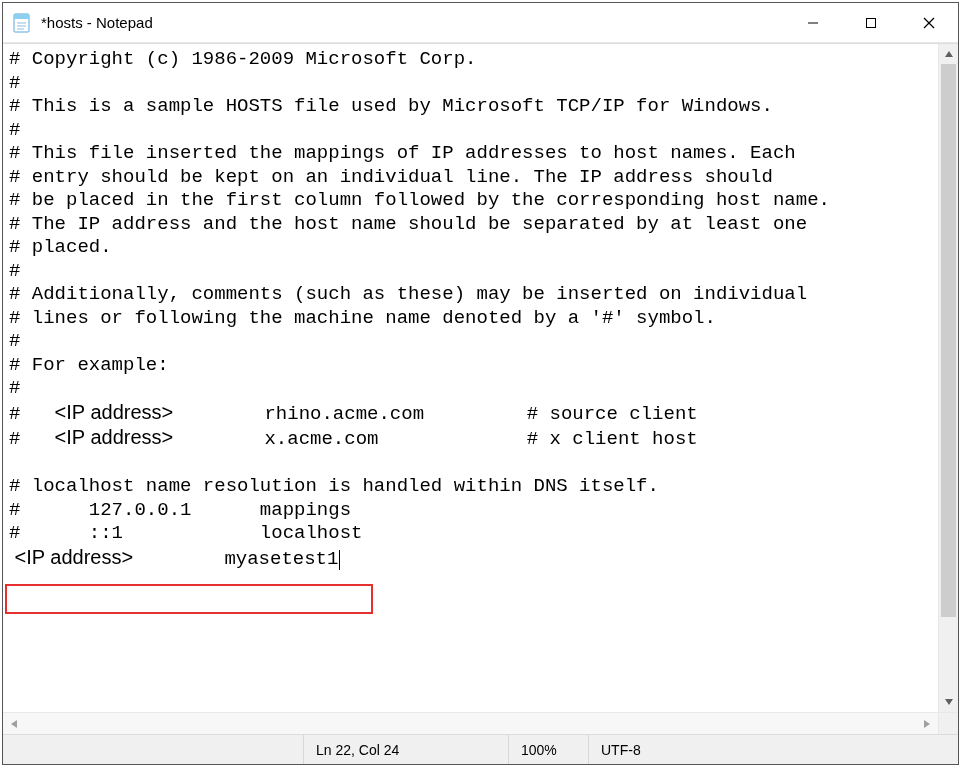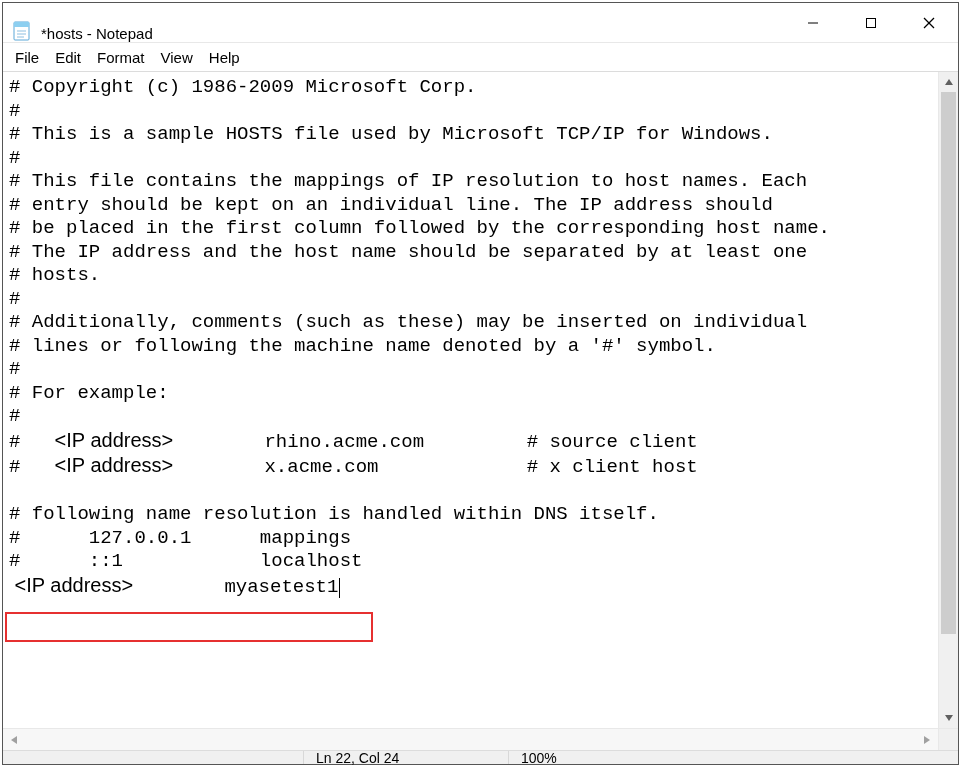--- a/index.html
+++ b/index.html
@@ -15,21 +15,21 @@
     border: 1px solid #555;
     margin: 2px;
     display: flex;
     flex-direction: column;
     background: #fff;
   }
   
   .titlebar {
     height: 40px;
     display: flex;
-    align-items: flex-end;
+    align-items: center;
     border-bottom: 1px solid #e8e8e8;
   }
   .titlebar .icon-wrap {
     width: 22px; height: 22px;
     margin-left: 8px;
     margin-right: 8px;
   }
   .titlebar-title {
     font-size: 15px;
     color: #000;
@@ -123,21 +123,21 @@
   }
   .hscroll .track { flex:1; }
   .corner {
     position:absolute; right:0; bottom:0; width:20px; height:22px;
     background:#f0f0f0;
     border-top:1px solid #e8e8e8;
     border-left:1px solid #e8e8e8;
   }
   
   .statusbar {
-    height: 14px;
+    height: 30px;
     border-top:1px solid #dcdcdc;
     background:#f0f0f0;
     display:flex;
     font-size:14px;
     color:#000;
     align-items:stretch;
   }
   .status-cell {
     border-left:1px solid #d8d8d8;
     padding: 0 12px;
@@ -179,49 +179,42 @@
       </div>
       <div class="win-btn">
         <svg width="14" height="14" viewBox="0 0 14 14">
             <line x1="2" y1="2" x2="12" y2="12" stroke="#000" stroke-width="1.2"></line>
             <line x1="12" y1="2" x2="2" y2="12" stroke="#000" stroke-width="1.2"></line>
           </svg>
       </div>
     </div>
   </div>
 
-  <div class="menubar">
-    <span class="menu-item">File</span>
-    <span class="menu-item">Edit</span>
-    <span class="menu-item">Format</span>
-    <span class="menu-item">View</span>
-    <span class="menu-item">Help</span>
-  </div>
 
   <div class="editor-wrap">
     <div class="editor">
       <div class="editor-content"><span># Copyright (c) 1986-2009 Microsoft Corp.</span>
 <span>#</span>
 <span># This is a sample HOSTS file used by Microsoft TCP/IP for Windows.</span>
 <span>#</span>
-<span># This file contains the mappings of IP resolution to host names. Each</span>
+<span># This file inserted the mappings of IP addresses to host names. Each</span>
 <span># entry should be kept on an individual line. The IP address should</span>
 <span># be placed in the first column followed by the corresponding host name.</span>
 <span># The IP address and the host name should be separated by at least one</span>
-<span># hosts.</span>
+<span># placed.</span>
 <span>#</span>
 <span># Additionally, comments (such as these) may be inserted on individual</span>
 <span># lines or following the machine name denoted by a '#' symbol.</span>
 <span>#</span>
 <span># For example:</span>
 <span>#</span>
 <span>#   </span><span class="example-ph">&lt;IP address&gt;</span><span>        rhino.acme.com         # source client</span>
 <span>#   </span><span class="example-ph">&lt;IP address&gt;</span><span>        x.acme.com             # x client host</span>
 <span></span>
-<span># following name resolution is handled within DNS itself.</span>
+<span># localhost name resolution is handled within DNS itself.</span>
 <span>#      127.0.0.1      mappings</span>
 <span>#      ::1            localhost</span>
 <span class="example-ph"> &lt;IP address&gt;</span><span>        myasetest1</span><span class="caret"></span></div>
 
       <div class="highlight-box" style="left:2px; top:540px; width:368px; height:30px;"></div>
 
       <div class="vscroll">
         <div class="arrow">
           <svg width="10" height="10" viewBox="0 0 10 10">
               <polygon points="5,2 9,8 1,8" fill="#606060"></polygon>
@@ -251,15 +244,16 @@
         </div>
       </div>
       <div class="corner"></div>
     </div>
   </div>
 
   <div class="statusbar">
     <div class="status-spacer"></div>
     <div class="status-cell status-pos">Ln 22, Col 24</div>
     <div class="status-cell status-zoom">100%</div>
+    <div class="status-cell status-enc">UTF-8</div>
   </div>
 
 </div>
 
 </body></html>

